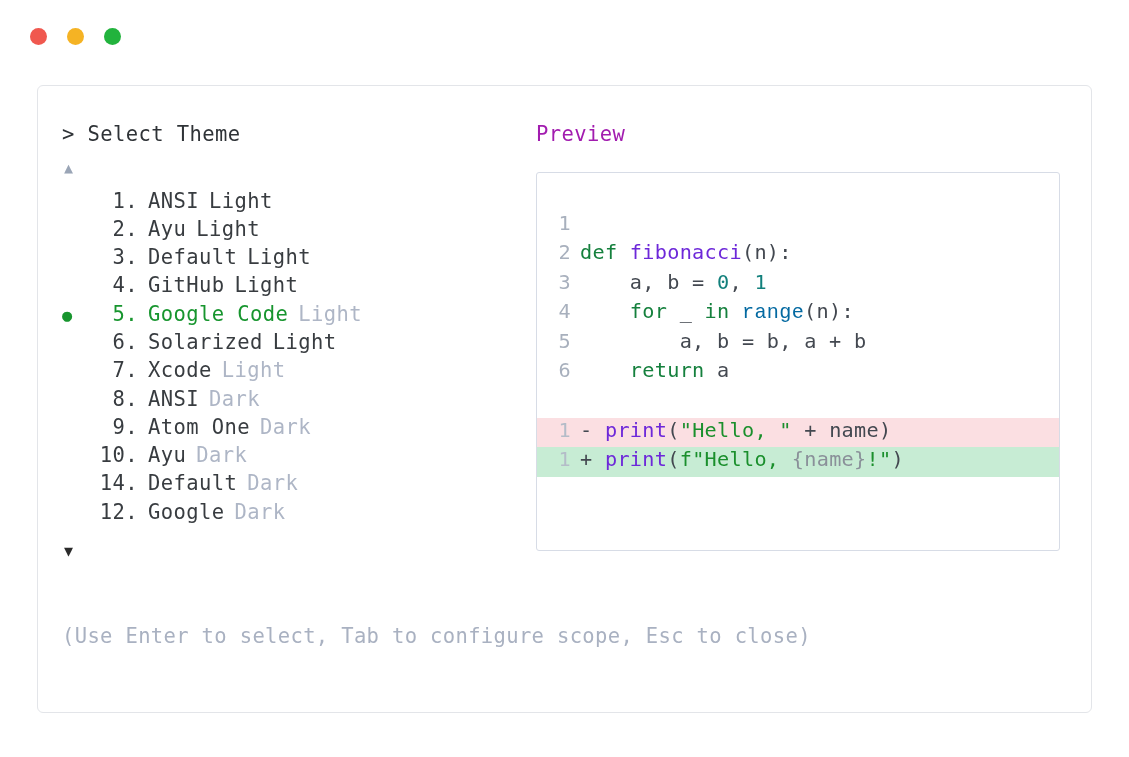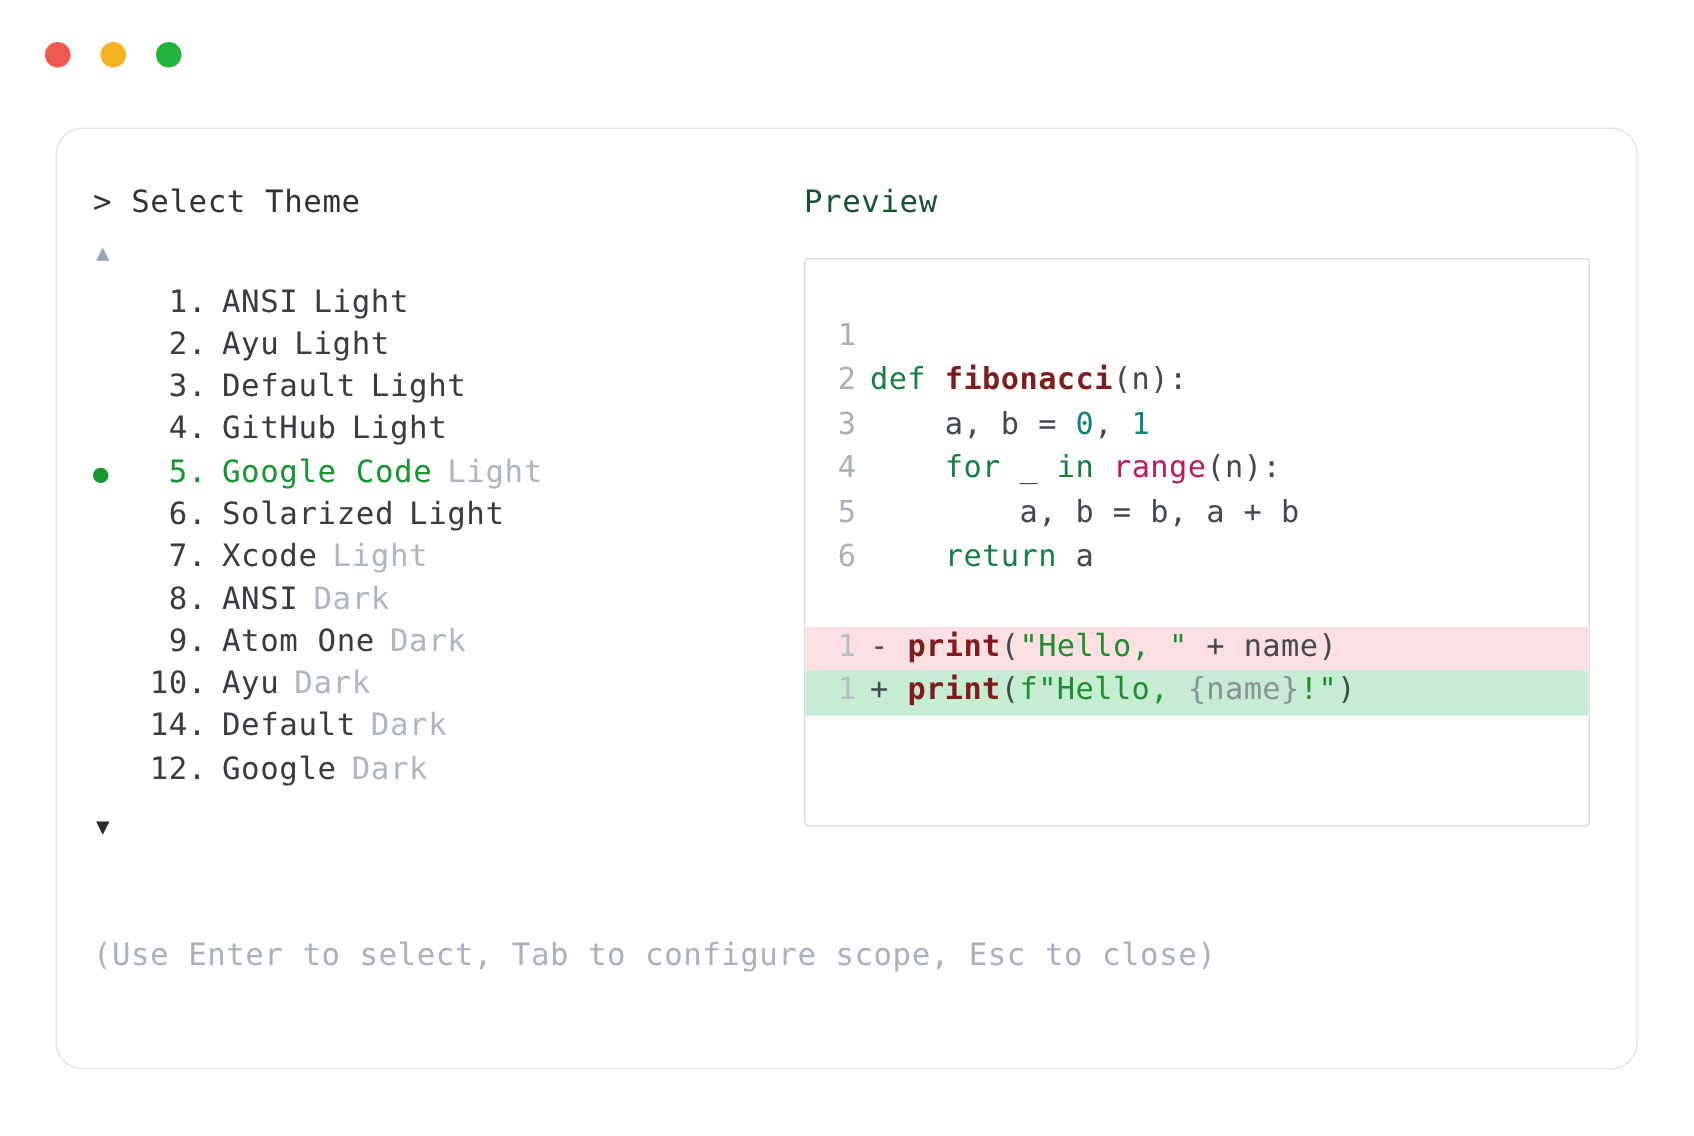--- a/index.html
+++ b/index.html
@@ -38,21 +38,21 @@
   
   .card {
     position: absolute;
     left: 37px;
     top: 85px;
     width: 1055px;
     height: 628px;
     box-sizing: border-box;
     background: #ffffff;
     border: 1.5px solid #e3e5e9;
-    border-radius: 18px;
+    border-radius: 6px;
   }
 
   .card-inner {
     position: relative;
     width: 100%;
     height: 100%;
   }
 
   
   .left-col {
@@ -129,21 +129,21 @@
   
   .right-col {
     position: absolute;
     left: 498px;
     top: 38px;
     width: 530px;
   }
   .preview-label {
     font-size: 20.5px;
     letter-spacing: 0.4px;
-    color: #14532d;
+    color: #a21caf;
     line-height: 1;
   }
   .preview-panel {
     margin-top: 27px;
     width: 524px;
     height: 379px;
     box-sizing: border-box;
     background: #ffffff;
     border: 1.5px solid #d7dce6;
     border-radius: 3px;
@@ -175,22 +175,22 @@
     padding-right: 2px;
   }
   .diff-line.diff-del-row .ln,
   .diff-line.diff-add-row .ln { color: #b4bcc8; }
   .diff-line.diff-del-row,
   .diff-line.diff-add-row { position: relative; }
 
   
   .tok-comment  { color: #9c2b2b; }
   .tok-keyword  { color: #15803d; }
-  .tok-func     { color: #7f1d1d; font-weight: bold; }
-  .tok-builtin  { color: #be185d; }
+  .tok-func     { color: #6d28d9; }
+  .tok-builtin  { color: #0369a1; font-family: Liberation Mono, monospace; }
   .tok-number   { color: #12807c; }
   .tok-string   { color: #1a8f2c; }
   .tok-plain    { color: #434850; }
   .tok-sign     { color: #434850; }
   .tok-brace    { color: #8a9099; }
 </style>
 </head>
 <body>
 
 <div class="titlebar">

